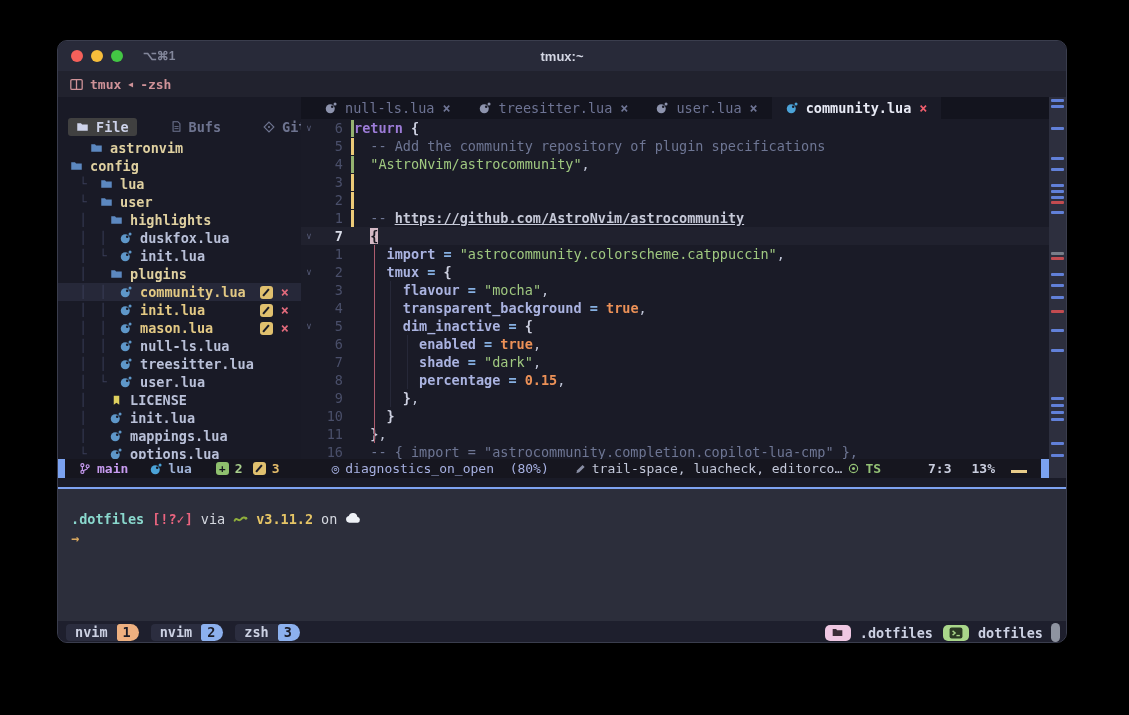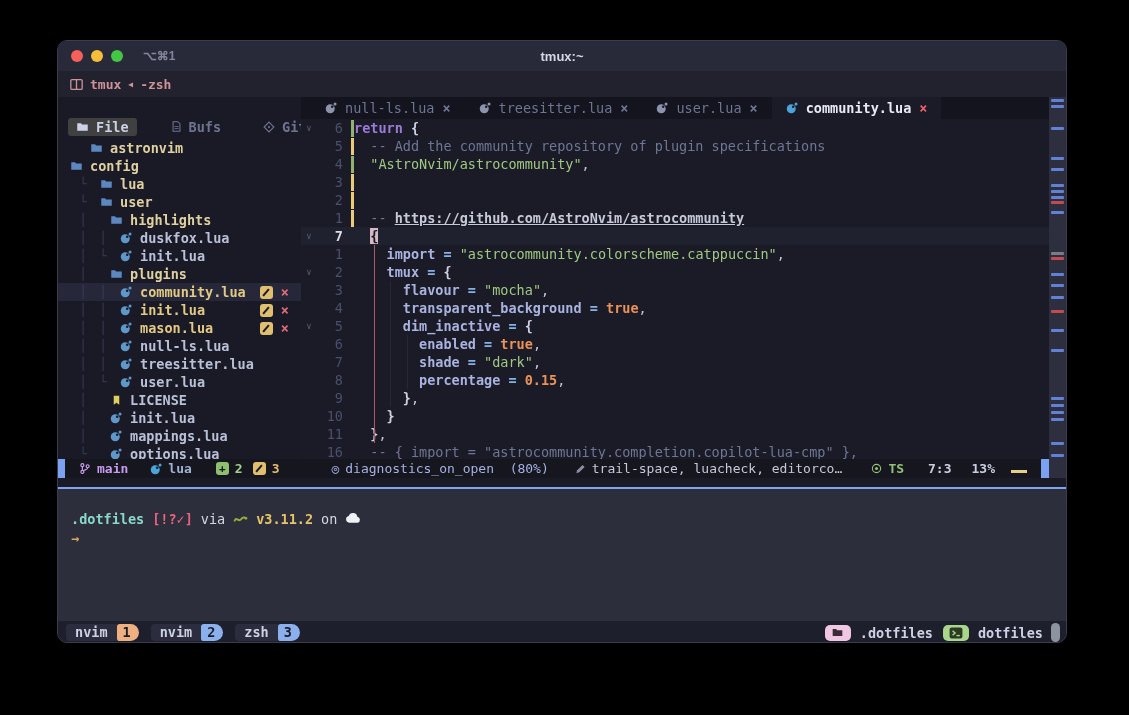--- a/index.html
+++ b/index.html
@@ -79,21 +79,21 @@
   .st-branch{color:#c79bf0;font-weight:700;margin-left:14px;}
   .st-ft{color:#9fb2d6;font-weight:700;margin-left:22px;}
   .chip-add{width:13px;height:13px;border-radius:3px;background:#8fc06e;color:#16161f;font-weight:700;
     font-size:11px;line-height:13px;text-align:center;}
   .st-add{color:#a9cf8c;font-weight:700;}
   .st-chg{color:#e2bb6a;font-weight:700;}
   .st-diag{color:#a7b1e2;margin-left:52px;}
   .st-tools{color:#c3c8da;margin-left:26px;}
   .st-right{margin-left:auto;display:flex;align-items:center;gap:0;}
   .st-ts{color:#95c376;font-weight:700;}
-  .st-pos{color:#c9cdde;font-weight:700;margin-left:24px;}
+  .st-pos{color:#c9cdde;font-weight:700;margin-left:47px;}
   .st-pct{color:#c9cdde;font-weight:700;margin-left:20px;}
   .st-ybar{width:16px;height:3px;background:#e8cc8a;margin-left:16px;margin-top:6px;}
   .st-endblock{width:10px;height:19px;background:#7ba2f0;margin-left:14px;}
   #cmdline{height:9px;background:#1a1b27;}
   #pane-sep{height:2px;background:#7ea3f2;}
   
   #shell{height:132px;background:#2c2e3b;padding:20px 0 0 13px;font-size:13.5px;}
   .pline{display:flex;align-items:center;gap:8px;height:19px;white-space:pre;}
   .p-dir{color:#8ad8cd;font-weight:700;}
   .p-git{color:#e9647f;font-weight:700;}

